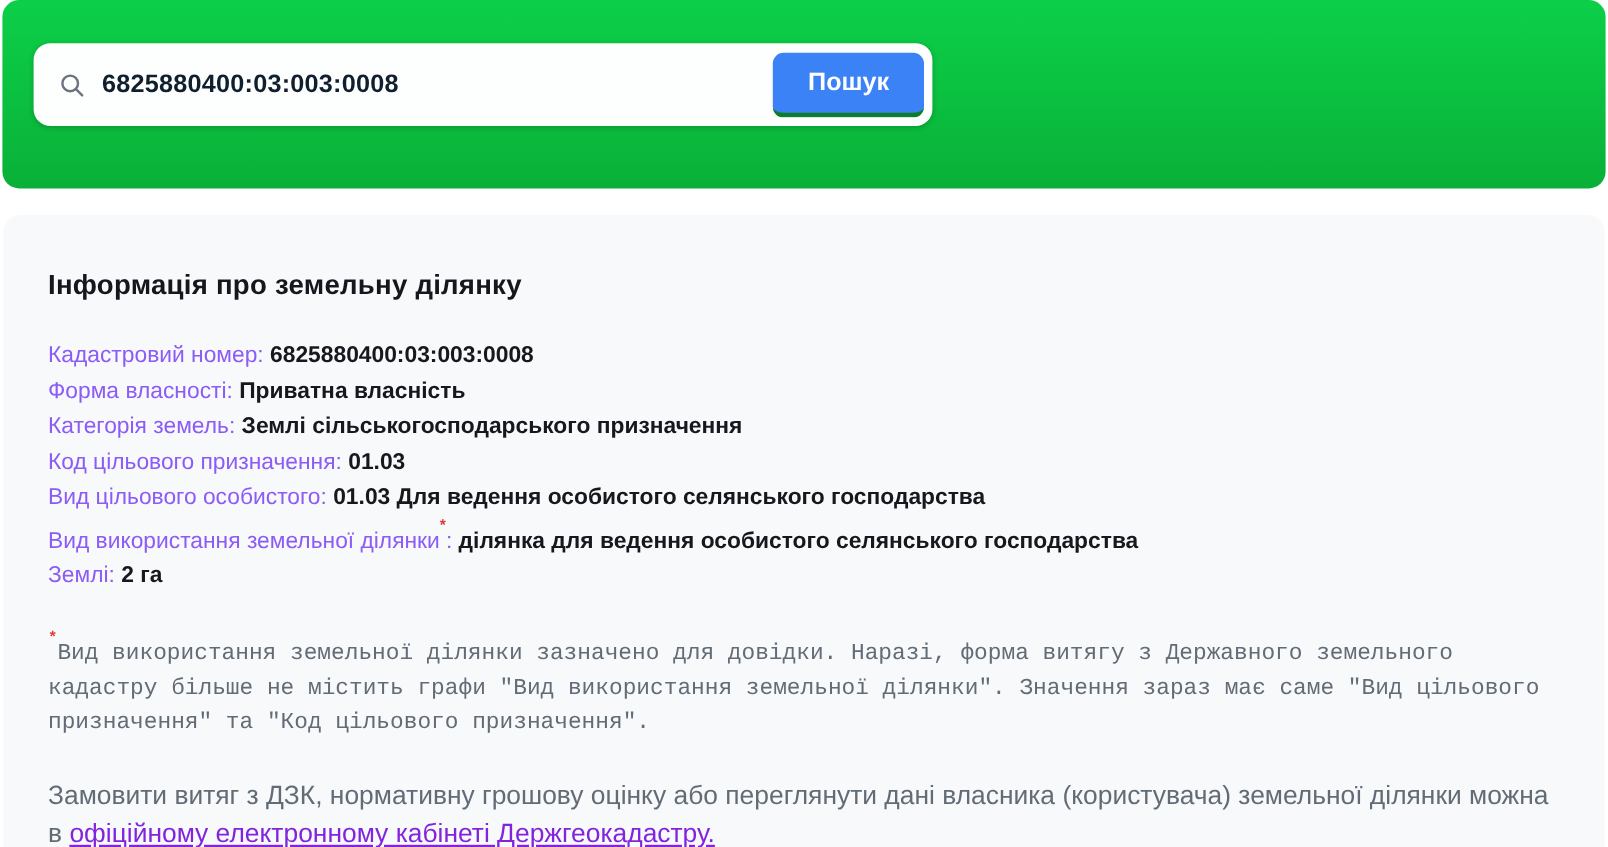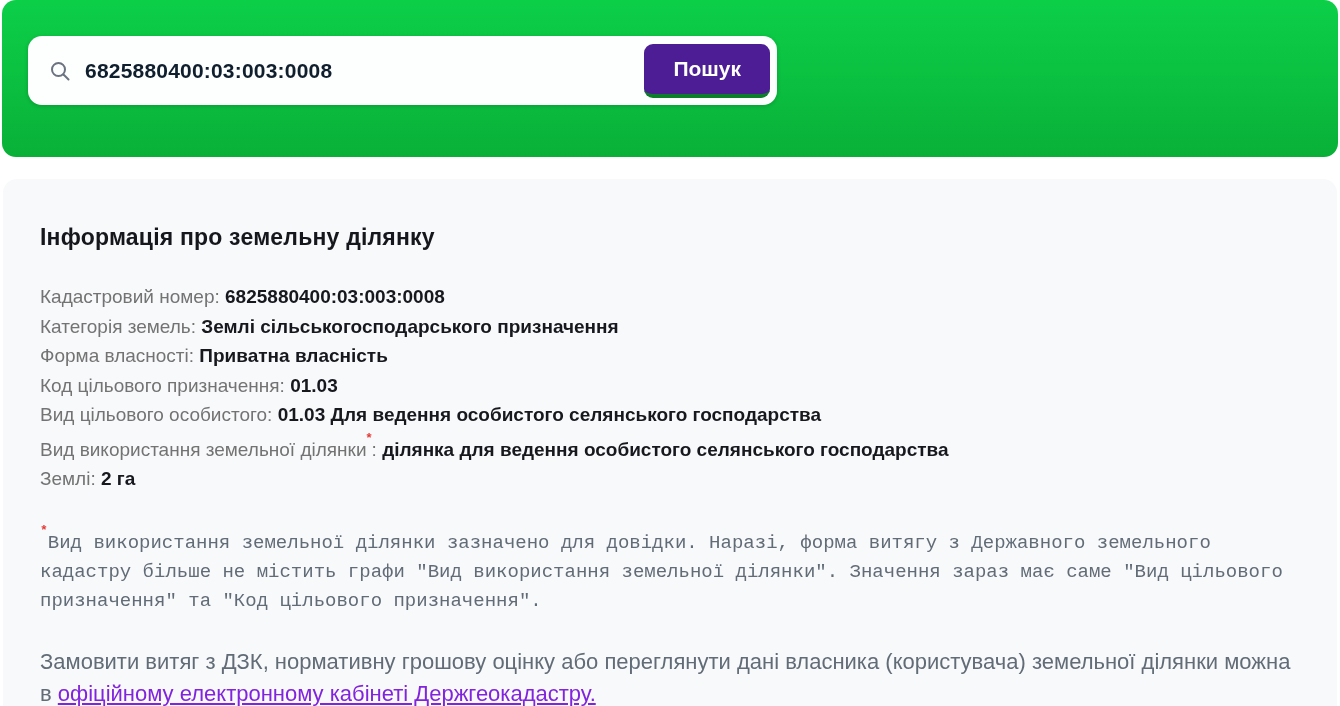--- a/index.html
+++ b/index.html
@@ -45,21 +45,21 @@
     font-weight: 700;
     color: #101f2e;
     letter-spacing: 0.2px;
     min-width: 0;
   }
   .search-button {
     flex: 0 0 auto;
     margin-right: 7px;
     height: 54px;
     padding: 0 29px;
-    background: #4c1d95;
+    background: #3b82f6;
     border: none;
     border-bottom: 4px solid #0c7e2b;
     border-radius: 9px;
     color: #ffffff;
     font-family: "Liberation Sans", sans-serif;
     font-size: 21px;
     font-weight: 700;
     cursor: pointer;
   }
 
@@ -77,21 +77,21 @@
     font-size: 23px;
     font-weight: 700;
     color: #15171c;
     letter-spacing: 0.2px;
   }
   .field-row {
     font-size: 19px;
     line-height: 29.5px;
     color: #5f6774;
   }
-  .field-label { color: #737373; }
+  .field-label { color: #8b5cf6; }
   .field-value { font-weight: 700; color: #16181d; }
   .red-sup {
     color: #e53935;
     font-size: 13px;
     font-weight: 700;
     position: relative;
     top: -7px;
   }
   .footnote {
     margin: 29px 0 0 0;
@@ -131,24 +131,24 @@
   </div>
 </div>
 
 <div class="card">
   <h1 class="card-title">Інформація про земельну ділянку</h1>
 
   <div class="field-row">
     <span class="field-label">Кадастровий номер: </span><span class="field-value">6825880400:03:003:0008</span>
   </div>
   <div class="field-row">
-    <span class="field-label">Категорія земель: </span><span class="field-value">Землі сільськогосподарського призначення</span>
+    <span class="field-label">Форма власності: </span><span class="field-value">Приватна власність</span>
   </div>
   <div class="field-row">
-    <span class="field-label">Форма власності: </span><span class="field-value">Приватна власність</span>
+    <span class="field-label">Категорія земель: </span><span class="field-value">Землі сільськогосподарського призначення</span>
   </div>
   <div class="field-row">
     <span class="field-label">Код цільового призначення: </span><span class="field-value">01.03</span>
   </div>
   <div class="field-row">
     <span class="field-label">Вид цільового особистого: </span><span class="field-value">01.03 Для ведення особистого селянського господарства</span>
   </div>
   <div class="field-row">
     <span class="field-label">Вид використання земельної ділянки</span><sup class="red-sup">*</sup><span class="field-label">: </span><span class="field-value">ділянка для ведення особистого селянського господарства</span>
   </div>

